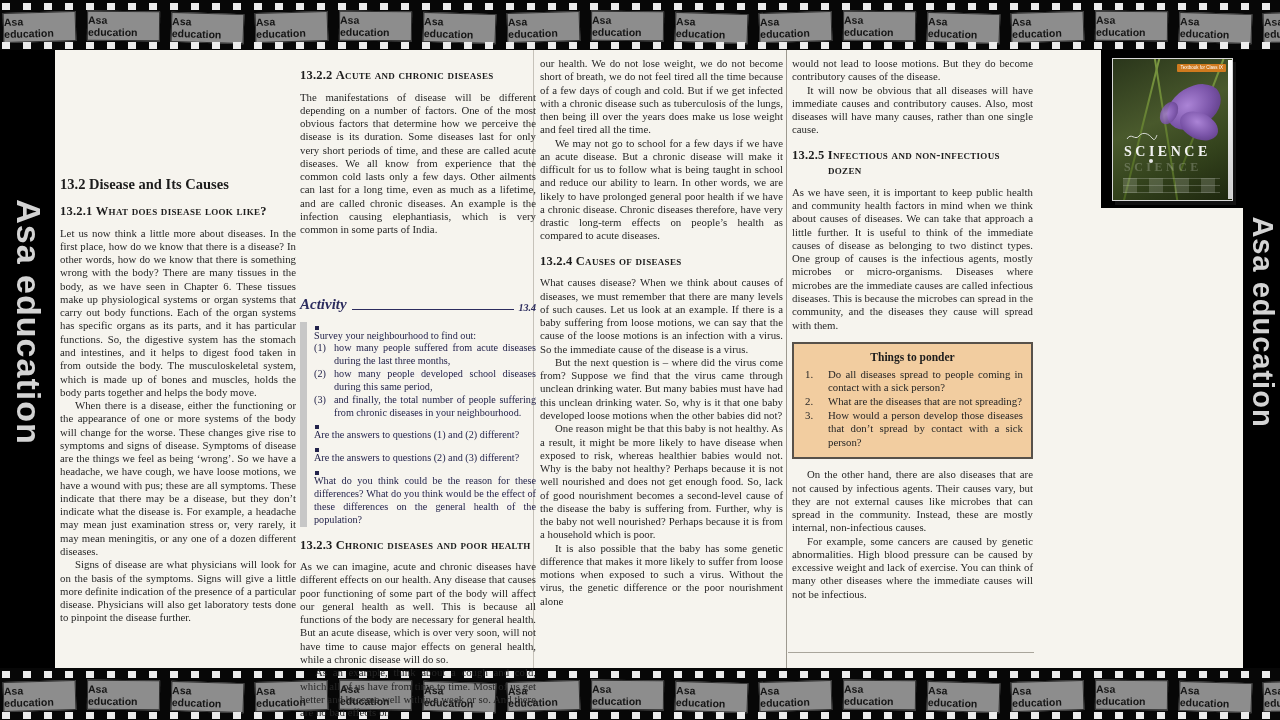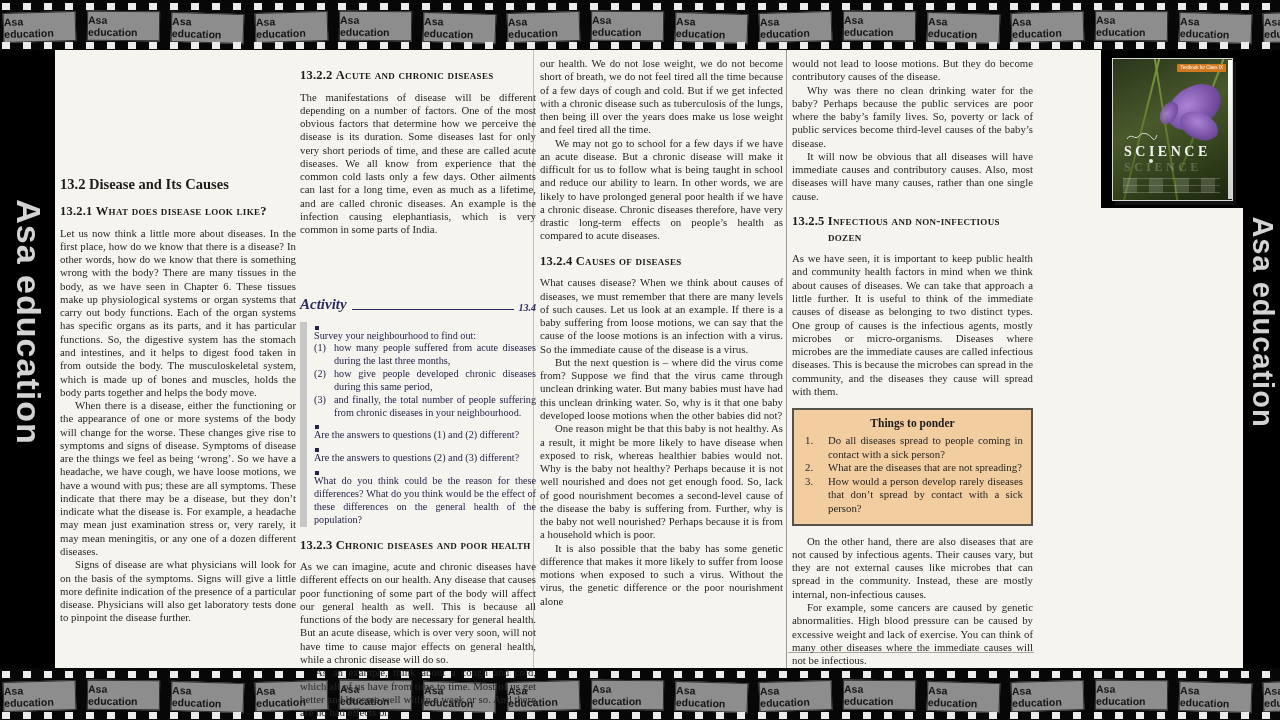--- a/index.html
+++ b/index.html
@@ -187,21 +187,21 @@
             <div class="act-item">
               <span class="bullet"></span>
               <div class="act-text">
                 <div>Survey your neighbourhood to find out:</div>
                 <div class="act-sub">
                   <span class="sub-num">(1)</span>
                   <div class="sub-txt">how many people suffered from acute diseases during the last three months,</div>
                 </div>
                 <div class="act-sub">
                   <span class="sub-num">(2)</span>
-                  <div class="sub-txt">how give people developed chronic diseases during this same period,</div>
+                  <div class="sub-txt">how many people developed school diseases during this same period,</div>
                 </div>
                 <div class="act-sub">
                   <span class="sub-num">(3)</span>
                   <div class="sub-txt">and finally, the total number of people suffering from chronic diseases in your neighbourhood.</div>
                 </div>
               </div>
             </div>
             <div class="act-item">
               <span class="bullet"></span>
               <div class="act-text">
@@ -230,37 +230,36 @@
         <p class="body-p">our health. We do not lose weight, we do not become short of breath, we do not feel tired all the time because of a few days of cough and cold. But if we get infected with a chronic disease such as tuberculosis of the lungs, then being ill over the years does make us lose weight and feel tired all the time.</p>
         <p class="body-p ind">We may not go to school for a few days if we have an acute disease. But a chronic disease will make it difficult for us to follow what is being taught in school and reduce our ability to learn. In other words, we are likely to have prolonged general poor health if we have a chronic disease. Chronic diseases therefore, have very drastic long-term effects on people’s health as compared to acute diseases.</p>
         <div class="h2"><span class="h2num">13.2.4 </span><span class="h2title">Causes of diseases</span></div>
         <p class="body-p">What causes disease? When we think about causes of diseases, we must remember that there are many levels of such causes. Let us look at an example. If there is a baby suffering from loose motions, we can say that the cause of the loose motions is an infection with a virus. So the immediate cause of the disease is a virus.</p>
         <p class="body-p ind">But the next question is – where did the virus come from? Suppose we find that the virus came through unclean drinking water. But many babies must have had this unclean drinking water. So, why is it that one baby developed loose motions when the other babies did not?</p>
         <p class="body-p ind">One reason might be that this baby is not healthy. As a result, it might be more likely to have disease when exposed to risk, whereas healthier babies would not. Why is the baby not healthy? Perhaps because it is not well nourished and does not get enough food. So, lack of good nourishment becomes a second-level cause of the disease the baby is suffering from. Further, why is the baby not well nourished? Perhaps because it is from a household which is poor.</p>
         <p class="body-p ind">It is also possible that the baby has some genetic difference that makes it more likely to suffer from loose motions when exposed to such a virus. Without the virus, the genetic difference or the poor nourishment alone</p>
       </div>
     <div class="col" id="col-3">
         <p class="body-p">would not lead to loose motions. But they do become contributory causes of the disease.</p>
-        <p class="body-p ind">Why was there no clean drinking water for the baby? Perhaps because the public services are poor where the baby’s family lives. So, poverty or lack of public services become third-level causes of the baby’s disease.</p>
         <p class="body-p ind">It will now be obvious that all diseases will have immediate causes and contributory causes. Also, most diseases will have many causes, rather than one single cause.</p>
         <div class="h2"><span class="h2num">13.2.5 </span><span class="h2title">Infectious and non-infectious dozen</span></div>
         <p class="body-p">As we have seen, it is important to keep public health and community health factors in mind when we think about causes of diseases. We can take that approach a little further. It is useful to think of the immediate causes of disease as belonging to two distinct types. One group of causes is the infectious agents, mostly microbes or micro-organisms. Diseases where microbes are the immediate causes are called infectious diseases. This is because the microbes can spread in the community, and the diseases they cause will spread with them.</p>
         <div class="ponder">
           <div class="ponder-title">Things to ponder</div>
           <div class="ponder-item">
             <span class="p-num">1.</span>
             <div class="p-text">Do all diseases spread to people coming in contact with a sick person?</div>
           </div>
           <div class="ponder-item">
             <span class="p-num">2.</span>
             <div class="p-text">What are the diseases that are not spreading?</div>
           </div>
           <div class="ponder-item">
             <span class="p-num">3.</span>
-            <div class="p-text">How would a person develop rarely diseases that don’t spread by contact with a sick person?</div>
+            <div class="p-text">How would a person develop those diseases that don’t spread by contact with a sick person?</div>
           </div>
         </div>
         <p class="body-p ind">On the other hand, there are also diseases that are not caused by infectious agents. Their causes vary, but they are not external causes like microbes that can spread in the community. Instead, these are mostly internal, non-infectious causes.</p>
         <p class="body-p ind">For example, some cancers are caused by genetic abnormalities. High blood pressure can be caused by excessive weight and lack of exercise. You can think of many other diseases where the immediate causes will not be infectious.</p>
       </div>
 
     <div class="book-area">
       <div class="book">
         <div class="stem s1"></div>
         <div class="stem s2"></div>

